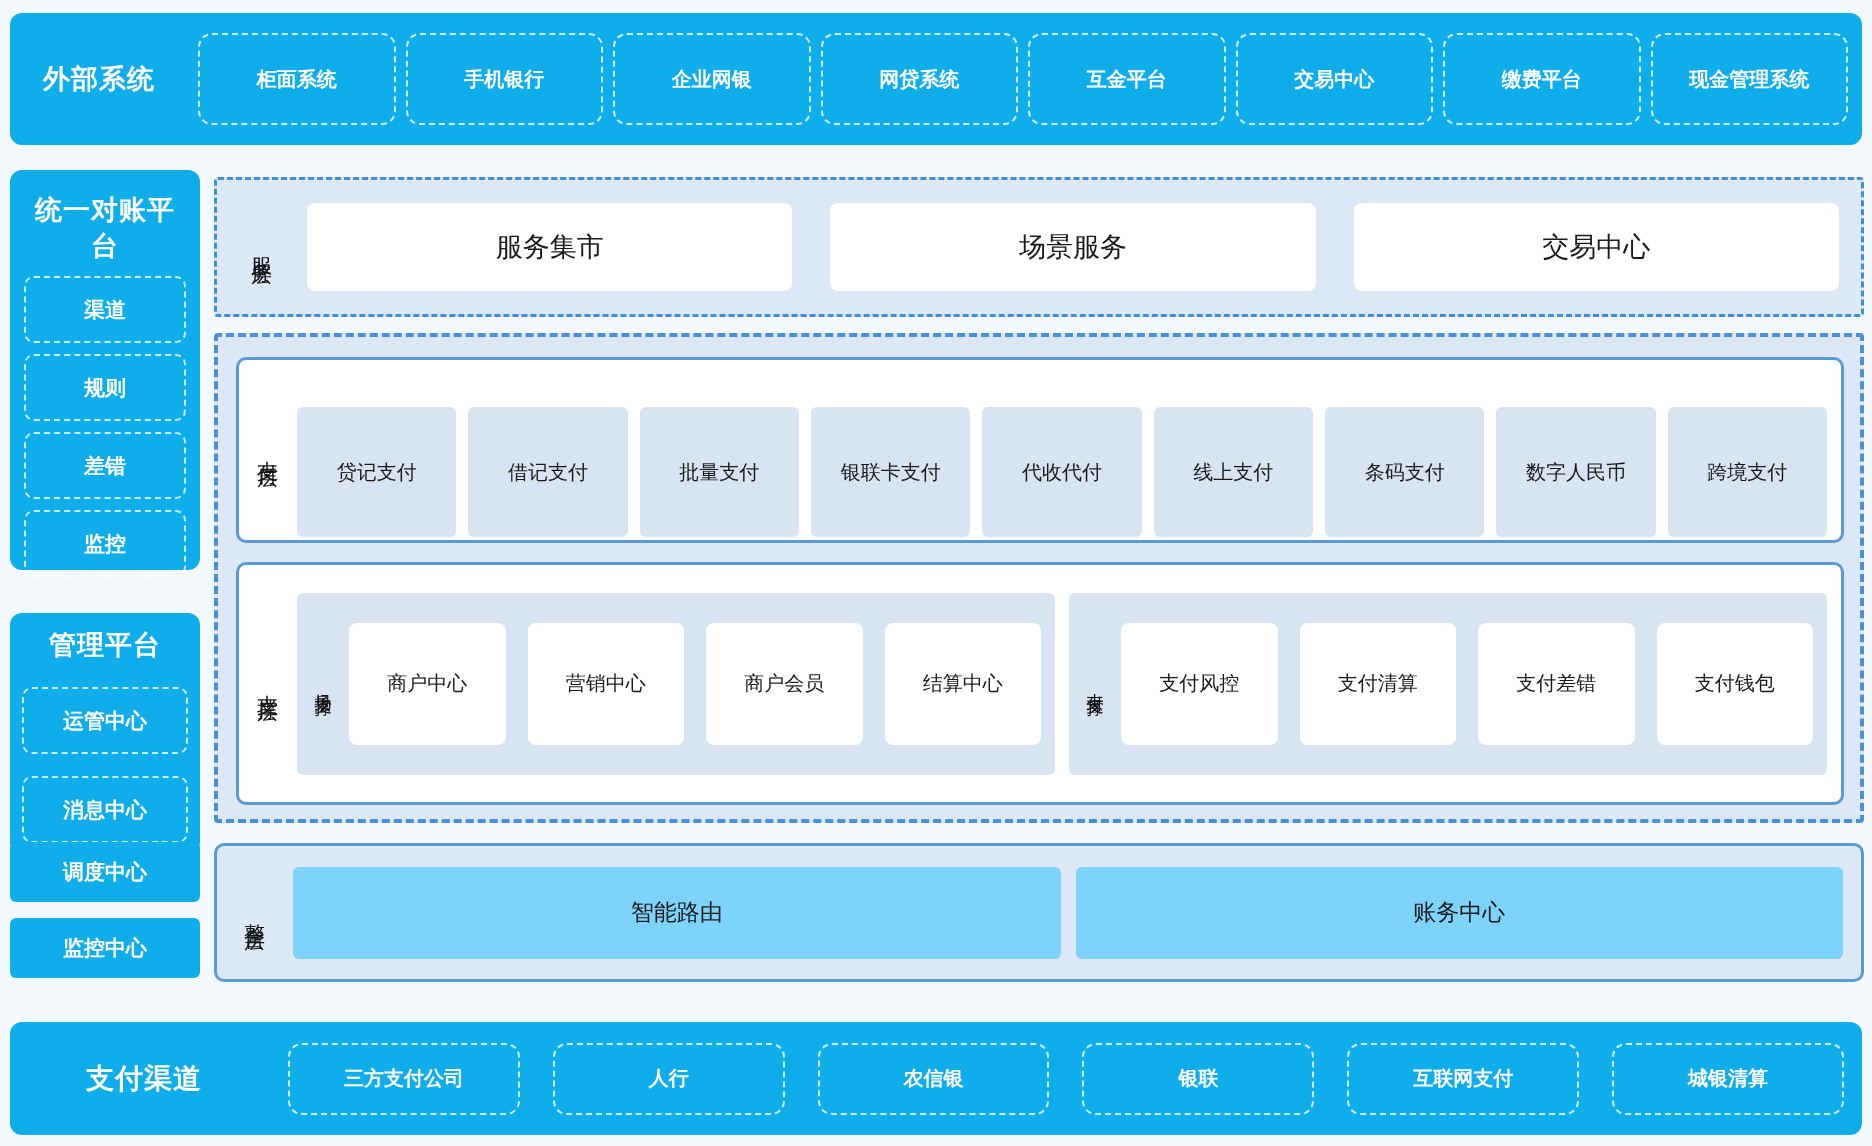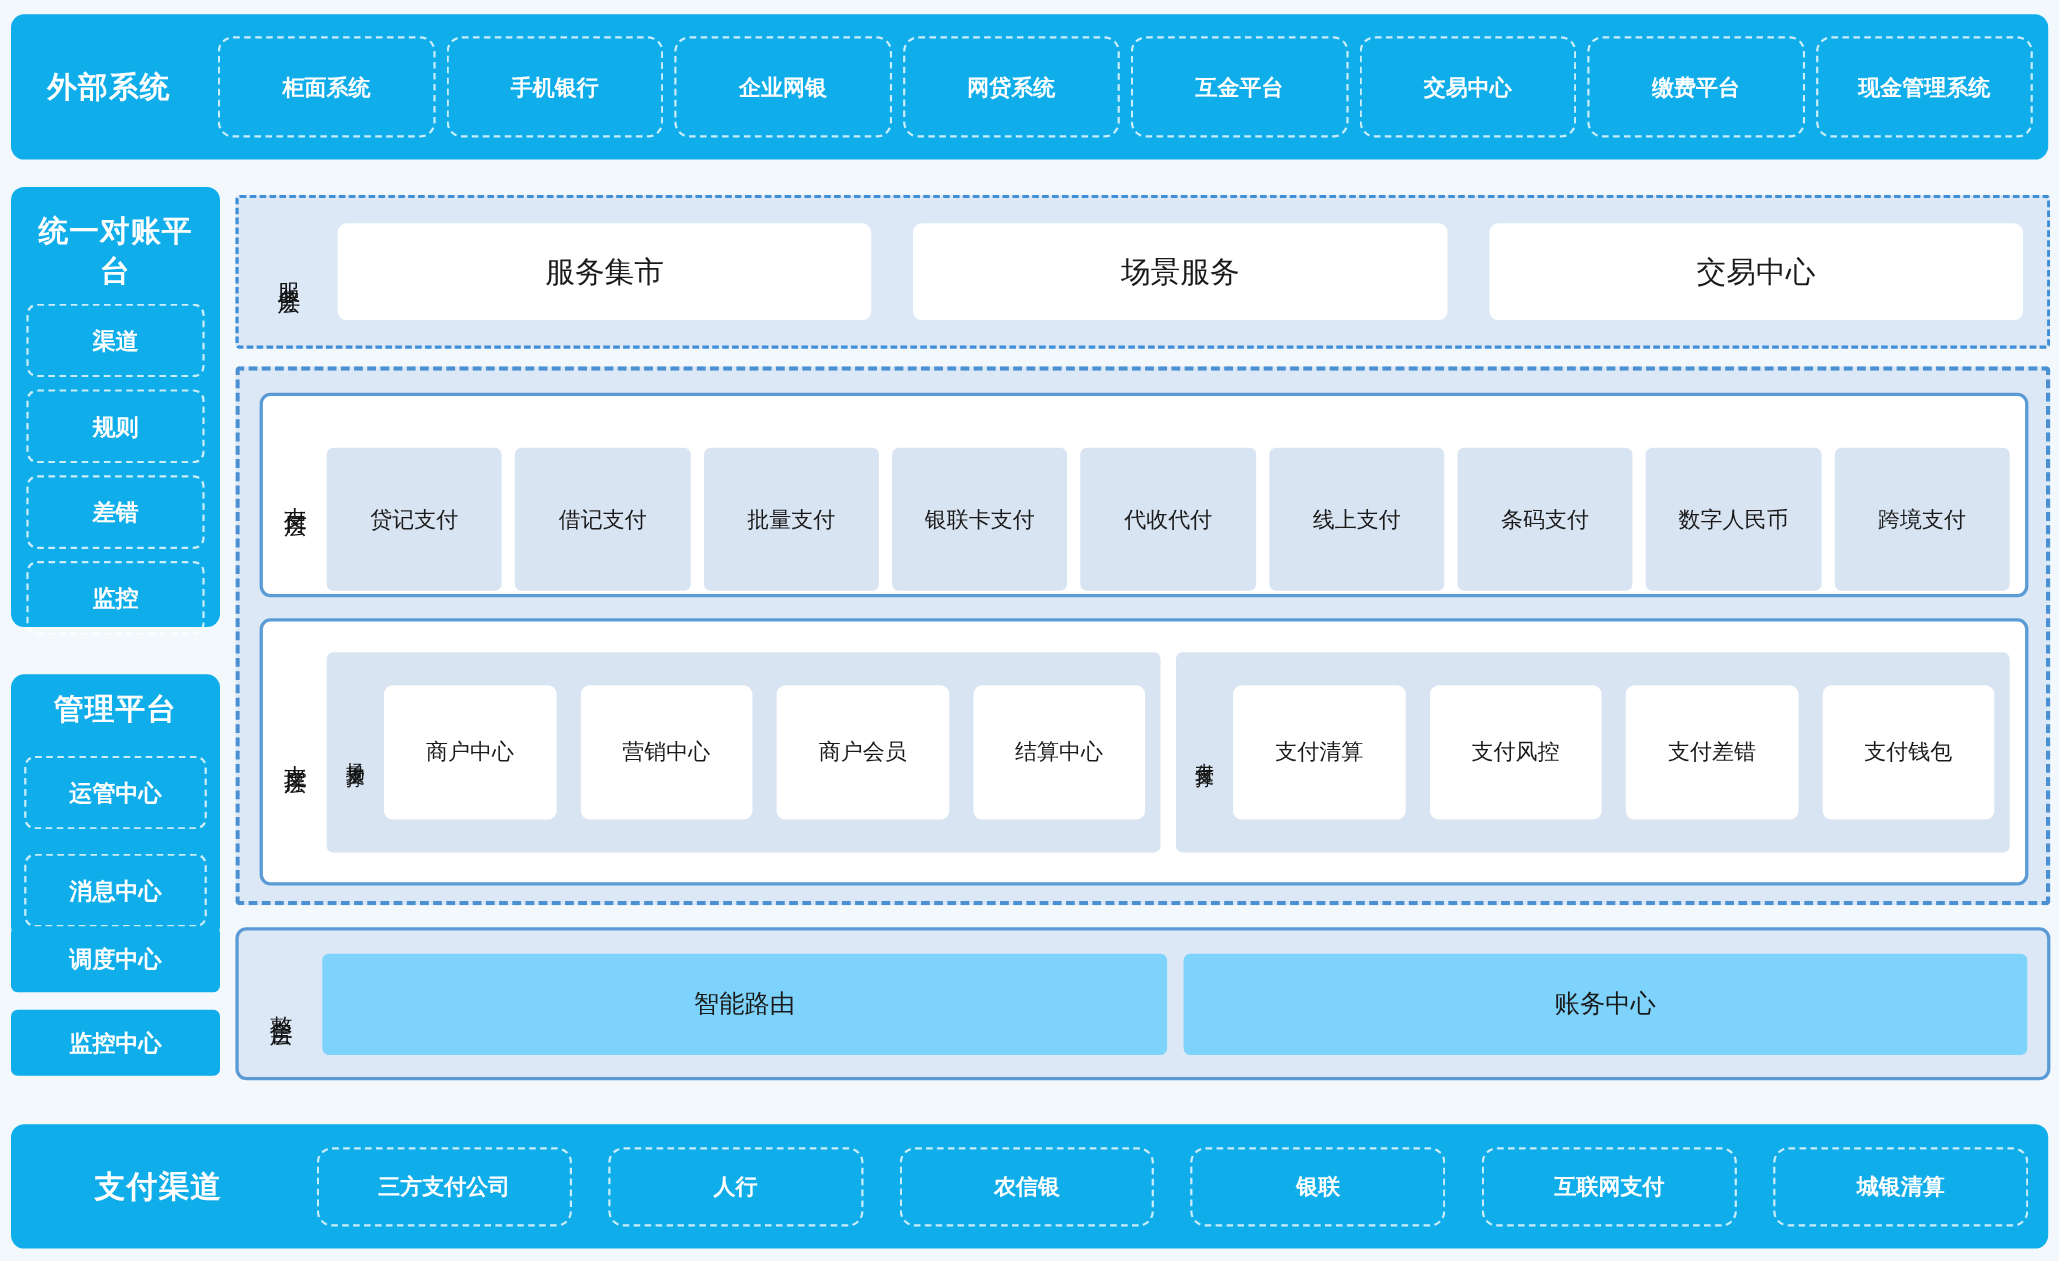--- a/index.html
+++ b/index.html
@@ -207,22 +207,22 @@
               <div class="g-item">营销中心</div>
               <div class="g-item">商户会员</div>
               <div class="g-item">结算中心</div>
             </div>
         </div>
         <div class="support-group">
           <div class="label-col">
             <span class="v-text">支付支撑</span>
           </div>
           <div class="g-items">
+              <div class="g-item">支付风控</div>
               <div class="g-item">支付清算</div>
-              <div class="g-item">支付风控</div>
               <div class="g-item">支付差错</div>
               <div class="g-item">支付钱包</div>
             </div>
         </div>
       </div>
     </div>
 
   </section>
 
   <section class="main-col integration-box" style="position:absolute;">

